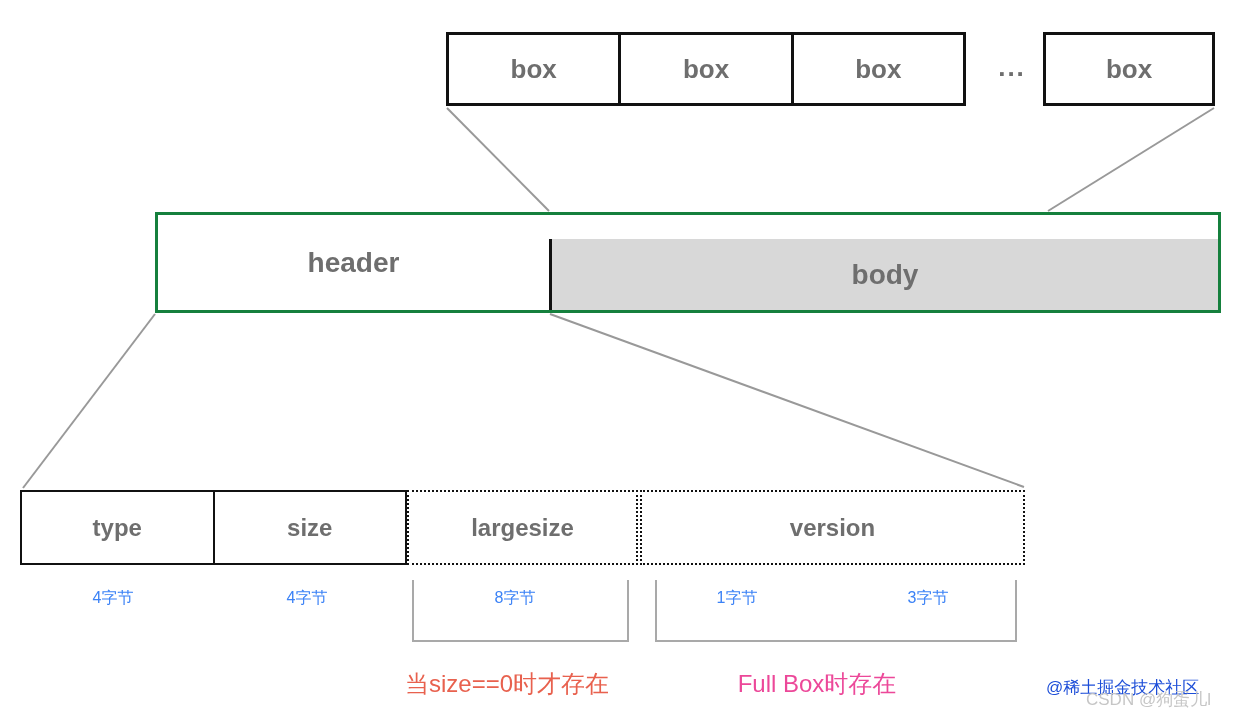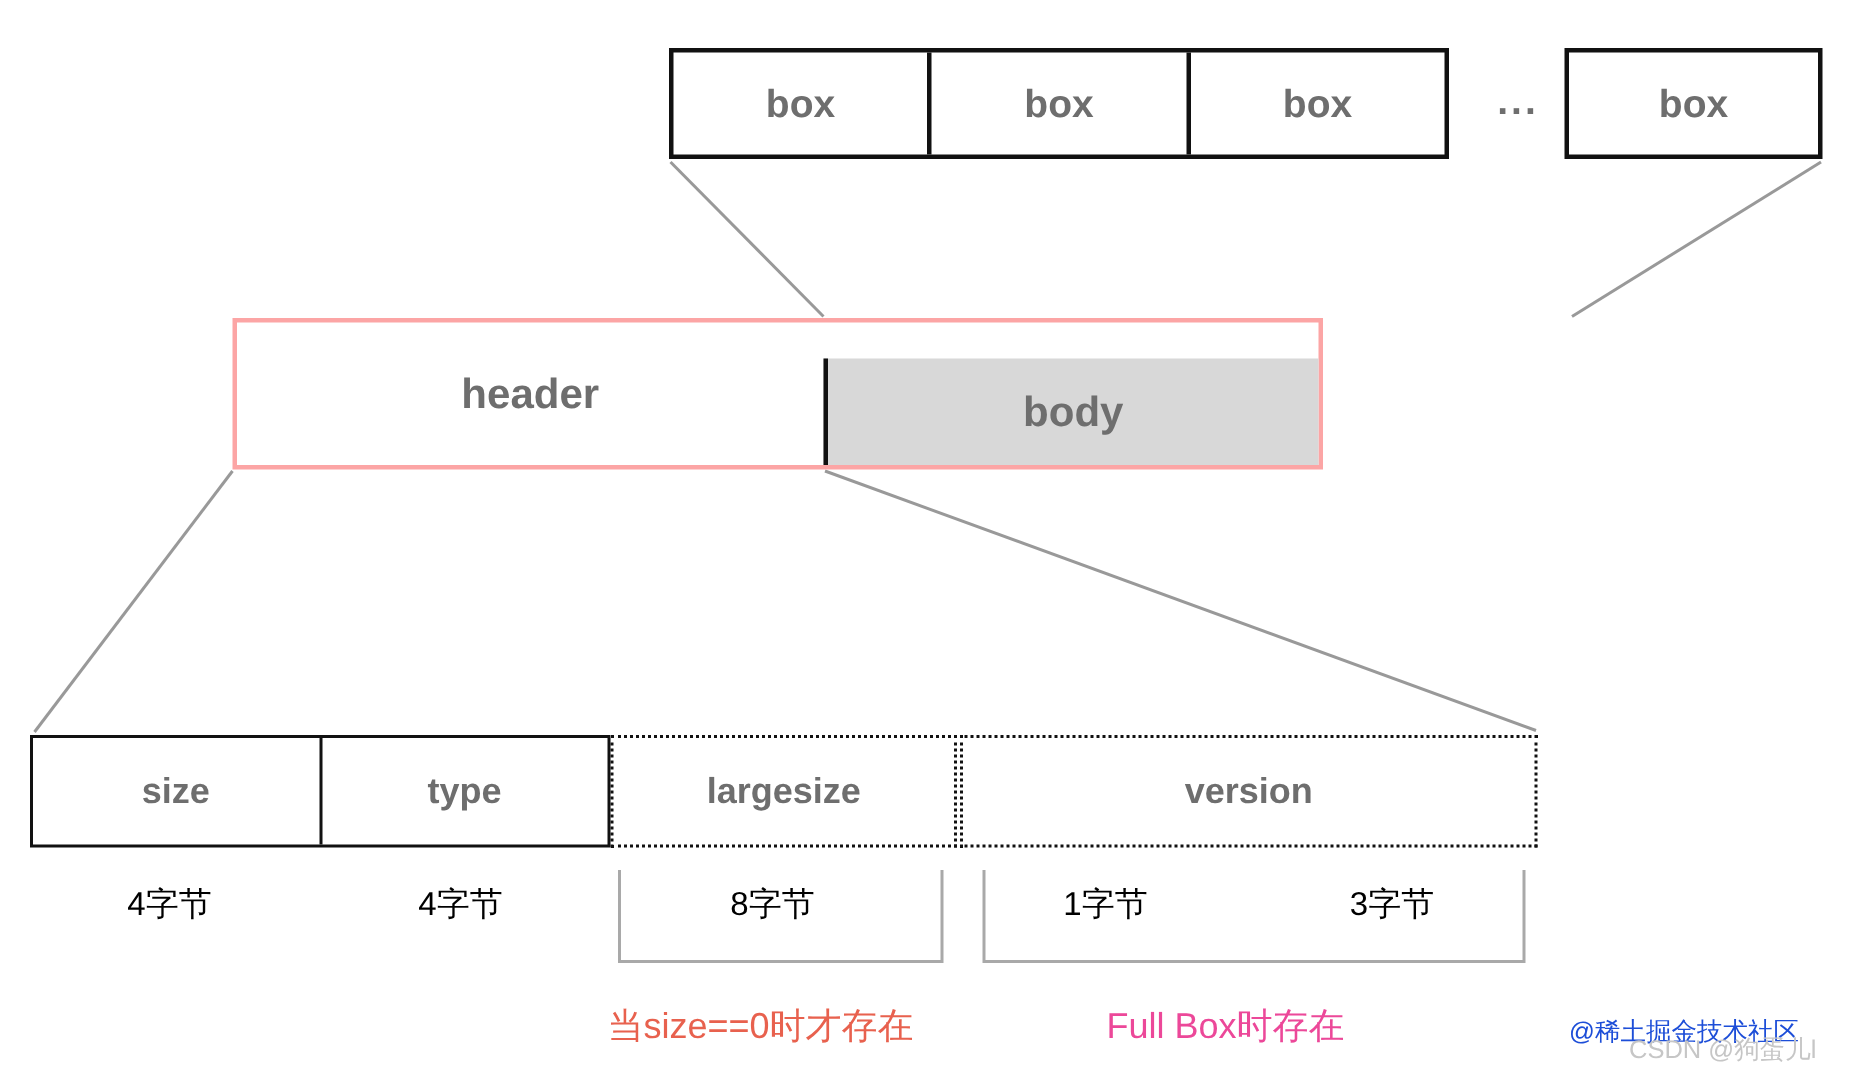--- a/index.html
+++ b/index.html
@@ -24,22 +24,22 @@
     font-size:26px; letter-spacing:2px;
   }
   .top-box-last {
     position:absolute; left:1043px; top:32px; width:172px; height:74px;
     border:3px solid #111; box-sizing:border-box;
     display:flex; align-items:center; justify-content:center; font-size:26px;
   }
 
   
   .mid-row {
-    position:absolute; left:155px; top:212px; width:727px; height:101px;
-    display:flex; border:3px solid #fca5a5; box-sizing:border-box;
+    position:absolute; left:155px; top:212px; width:1066px; height:101px;
+    display:flex; border:3px solid #15803d; box-sizing:border-box;
   }
   .mid-row .header-cell {
     width:391px; display:flex; align-items:center; justify-content:center; font-size:28px;
   }
   .mid-row .body-cell {
     flex:1; background:#d8d8d8; border-left:3px solid #111;
     display:flex; align-items:center; justify-content:center; font-size:28px;margin-top:24px;
   }
 
   
@@ -61,21 +61,21 @@
     display:flex; border:2px dotted #111; box-sizing:border-box;
   }
   .fields-dashed .cell {
     flex:1; display:flex; align-items:center; justify-content:center; font-size:24px;
   }
   .fields-dashed .cell + .cell { border-left:2px dashed #111; }
 
   
   .byte-label {
     position:absolute; top:588px; transform:translateX(-50%);
-    font-size:22px; color:#000000; white-space:nowrap;text-align:center;
+    font-size:16px; color:#3b82f6; white-space:nowrap;text-align:center;
   }
 
   
   .red-note {
     position:absolute; top:668px; transform:translateX(-50%);
     font-size:24px; font-weight:400; white-space:nowrap;
   }
 
   
   .wm { position:absolute; white-space:nowrap; font-weight:400; }
@@ -105,22 +105,22 @@
   </div>
   <div class="ellipsis gtext">...</div>
   <div class="top-box-last gtext">box</div>
 
   <div class="mid-row">
     <div class="header-cell gtext">header</div>
     <div class="body-cell gtext">body</div>
   </div>
 
   <div class="fields-solid">
+    <div class="cell gtext">type</div>
     <div class="cell gtext">size</div>
-    <div class="cell gtext">type</div>
   </div>
   <div class="field-largesize gtext">largesize</div>
   <div class="fields-dashed">
     <div class="cell gtext">version</div>
   </div>
 
   <div class="byte-label" style="left:113px">4字节</div>
   <div class="byte-label" style="left:307px">4字节</div>
   <div class="byte-label" style="left:515px">8字节</div>
   <div class="byte-label" style="left:737px">1字节</div>

